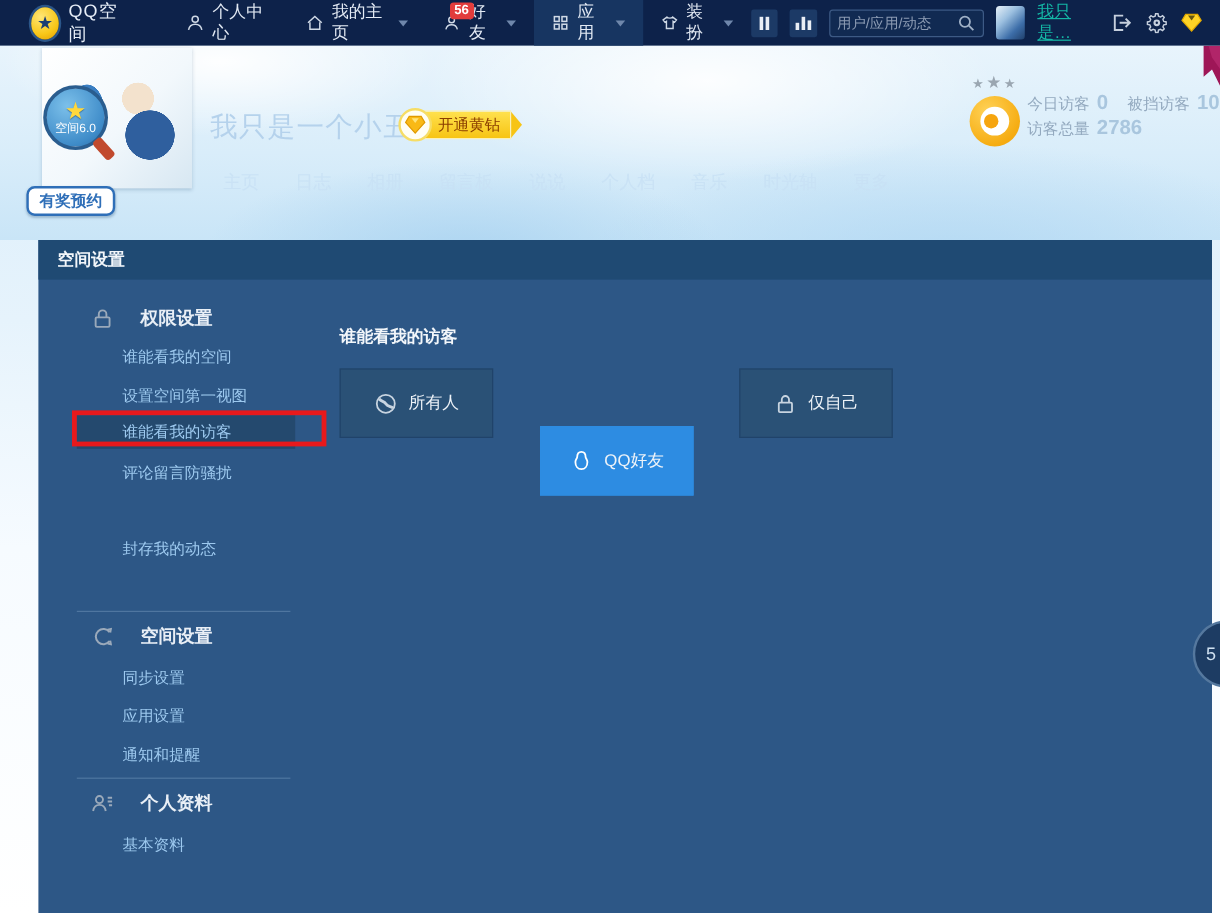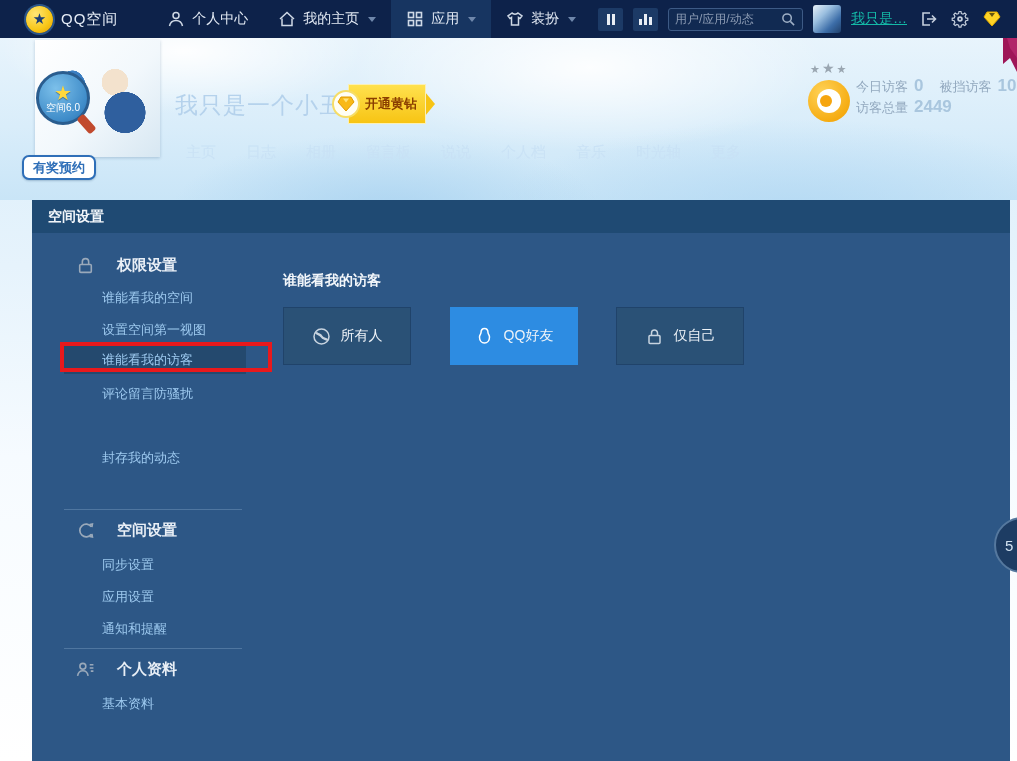--- a/index.html
+++ b/index.html
@@ -74,22 +74,22 @@
      font-size:13px; font-weight:bold; display:flex; align-items:center; justify-content:center;
      cursor:pointer; z-index:6; box-shadow:0 1px 2px rgba(40,80,120,.3); }
 
   .nickname { position:absolute; left:175px; top:52px; font-size:23px; color:#b5d2ec;
      letter-spacing:1px; }
   .yd-badge { position:absolute; left:332px; top:53px; height:26px; display:flex; align-items:center;
      cursor:pointer; z-index:3; }
   .yd-circle { width:28px; height:28px; border-radius:50%; background:#fffef4;
      border:2px solid #f6dd66; display:flex; align-items:center; justify-content:center; z-index:2; }
   .yd-circle svg { width:18px; height:18px; }
-  .yd-pill { margin-left:-12px; height:40px; background:linear-gradient(180deg,#ffe14e,#f7c414);
-     border:1px solid #fbf0b6; color:#8a3e00; font-size:13px; font-weight:bold;
+  .yd-pill { margin-left:-12px; height:24px; background:linear-gradient(180deg,#ffe14e,#f7c414);
+     border:1px solid #fbf0b6; color:#8a3e00; font-size:13px; font-weight:normal;
      display:flex; align-items:center; padding:0 8px 0 16px; position:relative; }
   .yd-tip { width:0; height:0; border-top:12px solid transparent; border-bottom:12px solid transparent;
      border-left:10px solid #f7c414; margin-left:-1px; }
 
   .head-nav { position:absolute; left:186px; top:105px; display:flex; gap:30px; }
   .head-nav a { font-size:15px; color:rgba(200,225,245,.85); text-decoration:none; cursor:pointer; }
 
   .stats { position:absolute; left:800px; top:20px; }
   .stats-stars { position:absolute; left:10px; top:2px; color:#9aa6b1; font-size:11px; letter-spacing:2px; }
   .stats-stars .mid { font-size:14px; }
@@ -169,20 +169,31 @@
       <span class="tb-ic">
         <svg viewBox="0 0 18 18" fill="none" stroke="currentColor" stroke-width="1.5">
           <path d="M2 9 L9 2.5 L16 9"></path>
             <path d="M4 8.5 V15.5 H14 V8.5"></path>
         </svg>
       </span>
       <span>我的主页</span>
       <span class="caret"></span>
     </div>
 
+    <div class="tb-item">
+      <span class="tb-ic">
+        <svg viewBox="0 0 18 18" fill="none" stroke="currentColor" stroke-width="1.5">
+          <circle cx="8" cy="6" r="3"></circle>
+            <path d="M2 16c.7-3.6 3.6-5 6-5s5.3 1.4 6 5"></path>
+        </svg>
+      </span>
+      <span class="tb-badge">56</span>
+      <span>好友</span>
+      <span class="caret"></span>
+    </div>
 
     <div class="tb-item active">
       <span class="tb-ic">
         <svg viewBox="0 0 18 18" fill="none" stroke="currentColor" stroke-width="1.6">
           <rect x="2.5" y="2.5" width="5" height="5"></rect>
             <rect x="10.5" y="2.5" width="5" height="5"></rect>
           <rect x="2.5" y="10.5" width="5" height="5"></rect>
             <rect x="10.5" y="10.5" width="5" height="5"></rect>
         </svg>
       </span>
@@ -287,21 +298,21 @@
       </div>
       <div class="stats-text">
         <div class="stats-line">
           <span class="stat-label">今日访客</span>
           <span class="stat-value">0</span>
           <span class="stat-label">被挡访客</span>
           <span class="stat-value">103</span>
         </div>
         <div class="stats-line">
           <span class="stat-label">访客总量</span>
-          <span class="stat-value">2449</span>
+          <span class="stat-value">2786</span>
         </div>
       </div>
     </div>
 
     <svg class="ribbon" viewBox="0 0 22 42">
       <polygon points="8,0 22,0 22,34 15,20 8,26" fill="#9e1657"></polygon>
       <polygon points="12,0 22,0 22,20 15,10" fill="#c4347c" opacity="0.5"></polygon>
     </svg>
   </div>
 
@@ -379,21 +390,21 @@
     <div class="opt-btn" style="left:251px;">
       <span class="oic">
         <svg viewBox="0 0 19 19" fill="none" stroke="currentColor" stroke-width="1.5">
           <circle cx="9.5" cy="9.5" r="7.5"></circle>
           <path d="M4 5.5 C6 8 8 7 9.5 9.5 C11 12 14 11.5 15.5 13" stroke-width="2.4"></path>
         </svg>
       </span>
       <span>所有人</span>
     </div>
 
-    <div class="opt-btn selected" style="left:418px;">
+    <div class="opt-btn selected" style="left:418px;margin-top:48px;">
       <span class="oic">
         <svg viewBox="0 0 19 19" fill="none" stroke="currentColor" stroke-width="1.5">
           <path d="M9.5 1.5 C7 1.5 6 3.6 6 5.8 C6 7 4.5 8 4.5 10 C4.5 13.5 6.6 16 9.5 16 C12.4 16 14.5 13.5 14.5 10 C14.5 8 13 7 13 5.8 C13 3.6 12 1.5 9.5 1.5 Z"></path>
         </svg>
       </span>
       <span>QQ好友</span>
     </div>
 
     <div class="opt-btn" style="left:584px;">
       <span class="oic">

